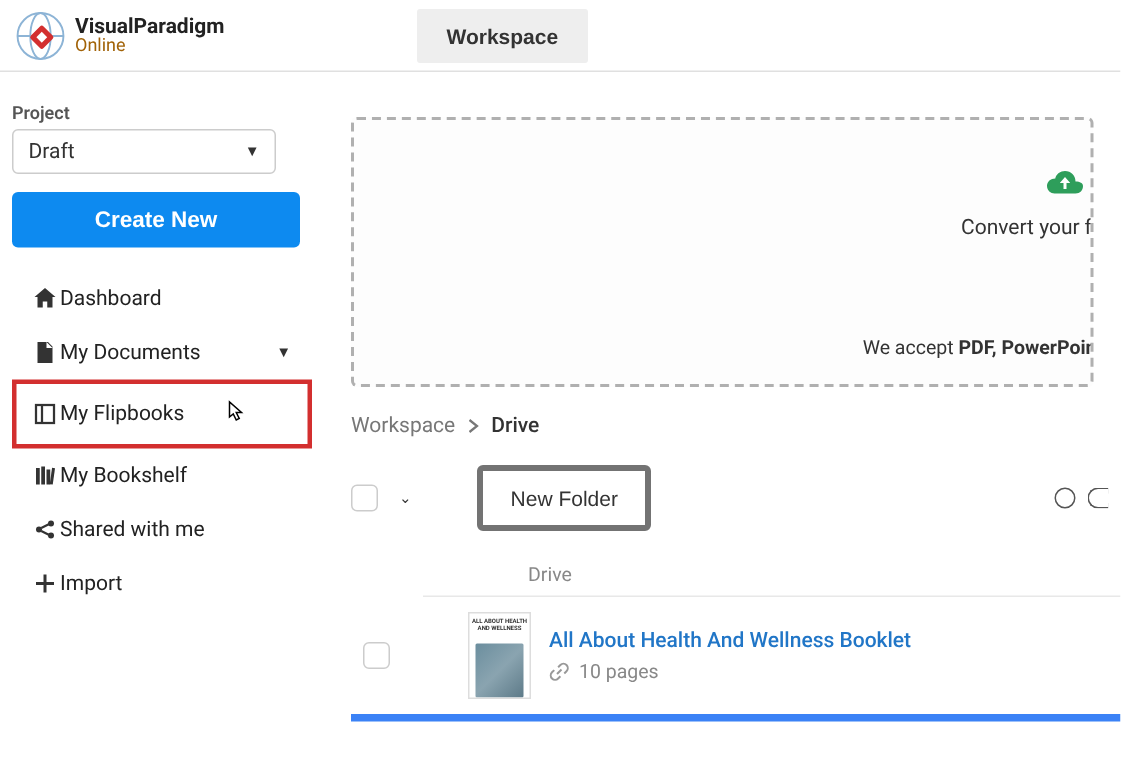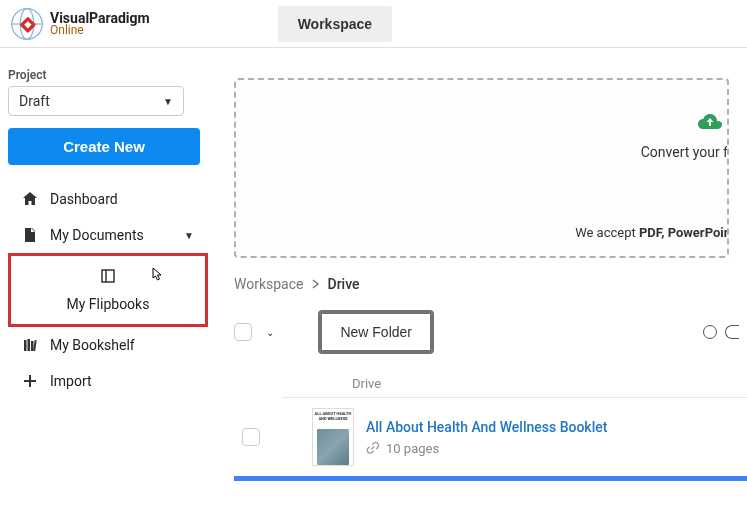--- a/index.html
+++ b/index.html
@@ -97,27 +97,26 @@
       cursor: pointer;
     }
     .nav-item {
       display: flex;
       align-items: center;
       padding: 10px 14px;
       font-size: 14px;
       color: #222;
       cursor: pointer;
       position: relative;
-      gap: 12px;
+      gap: 2px;
     }
     .nav-item.highlighted {
       border: 3px solid #d32f2f;
       padding: 12px 11px;
       margin: 0;
-      flex-direction: column;
     }
     .nav-icon {
       width: 16px;
       height: 16px;
       display: inline-flex;
       align-items: center;
       justify-content: center;
       flex-shrink: 0;
     }
     .nav-label {
@@ -362,20 +361,32 @@
       <svg viewBox="0 0 16 16" width="16" height="16" fill="#333">
           <rect x="2" y="3" width="2.5" height="11"></rect>
           <rect x="5.5" y="2" width="2.5" height="12"></rect>
           <rect x="9" y="4" width="2.5" height="10"></rect>
           <rect x="12" y="3" width="2" height="11" transform="rotate(8 13 8)"></rect>
         </svg>
     </span>
     <span class="nav-label">My Bookshelf</span>
   </div>
 
+  <div class="nav-item">
+    <span class="nav-icon">
+      <svg viewBox="0 0 16 16" width="16" height="16" fill="#333">
+          <circle cx="4" cy="8" r="2"></circle>
+          <circle cx="12" cy="4" r="2"></circle>
+          <circle cx="12" cy="12" r="2"></circle>
+          <line x1="5.5" y1="7" x2="10.5" y2="4.5" stroke="#333" stroke-width="1.5"></line>
+          <line x1="5.5" y1="9" x2="10.5" y2="11.5" stroke="#333" stroke-width="1.5"></line>
+        </svg>
+    </span>
+    <span class="nav-label">Shared with me</span>
+  </div>
 
   <div class="nav-item">
     <span class="nav-icon">
       <svg viewBox="0 0 16 16" width="16" height="16" fill="none" stroke="#333" stroke-width="2">
           <line x1="8" y1="2" x2="8" y2="14"></line>
           <line x1="2" y1="8" x2="14" y2="8"></line>
         </svg>
     </span>
     <span class="nav-label">Import</span>
   </div>

